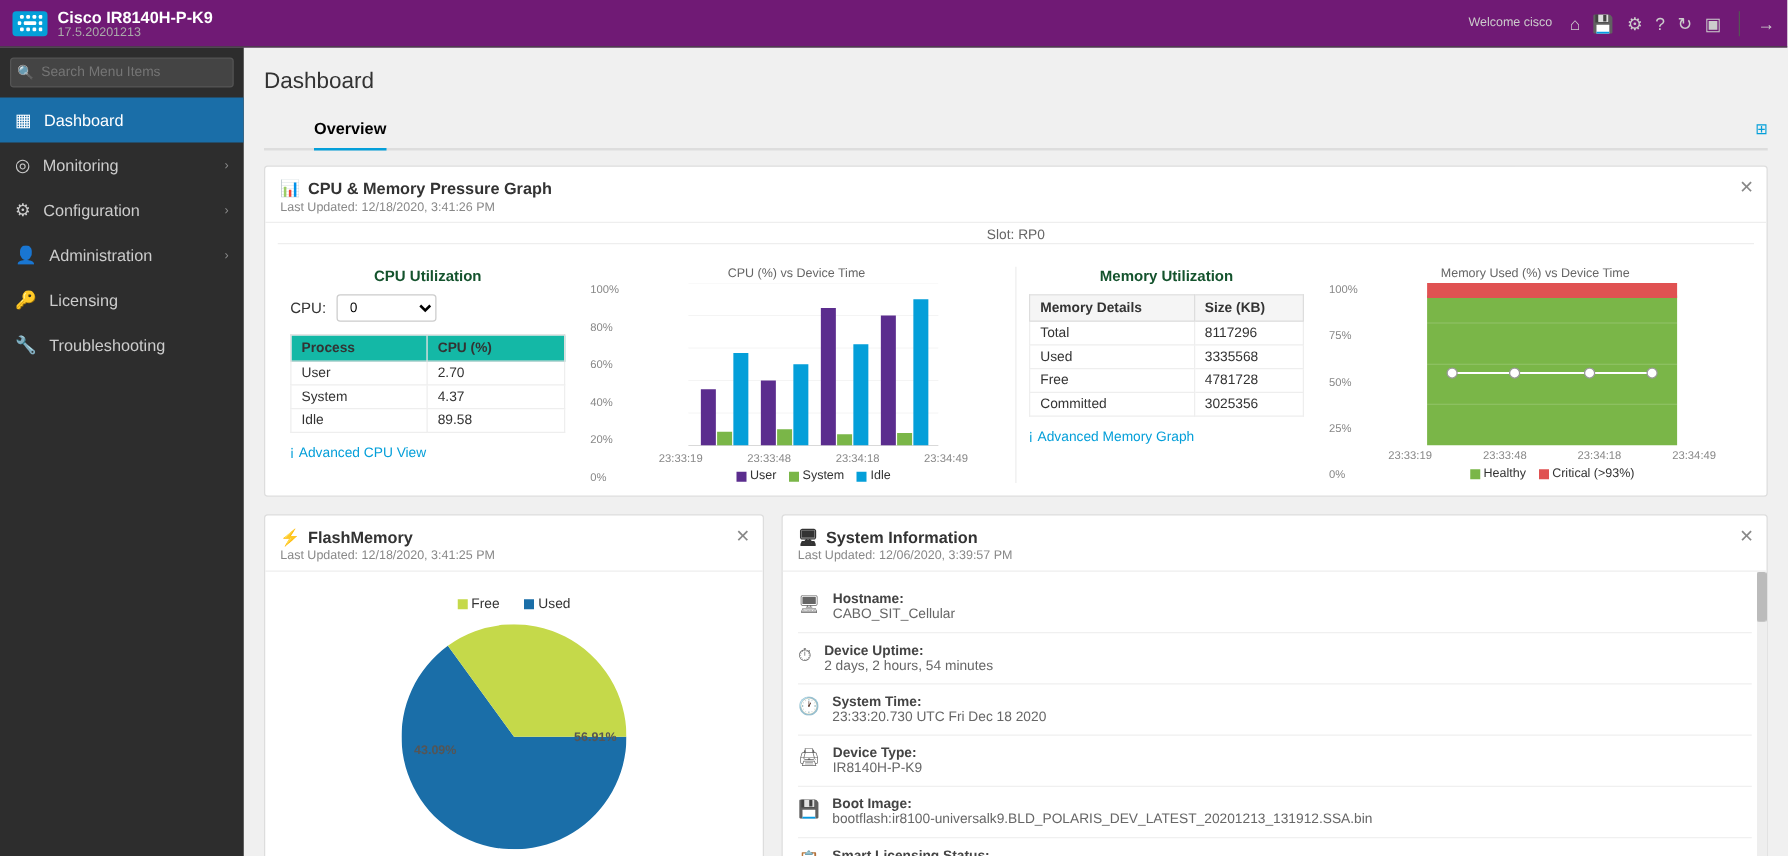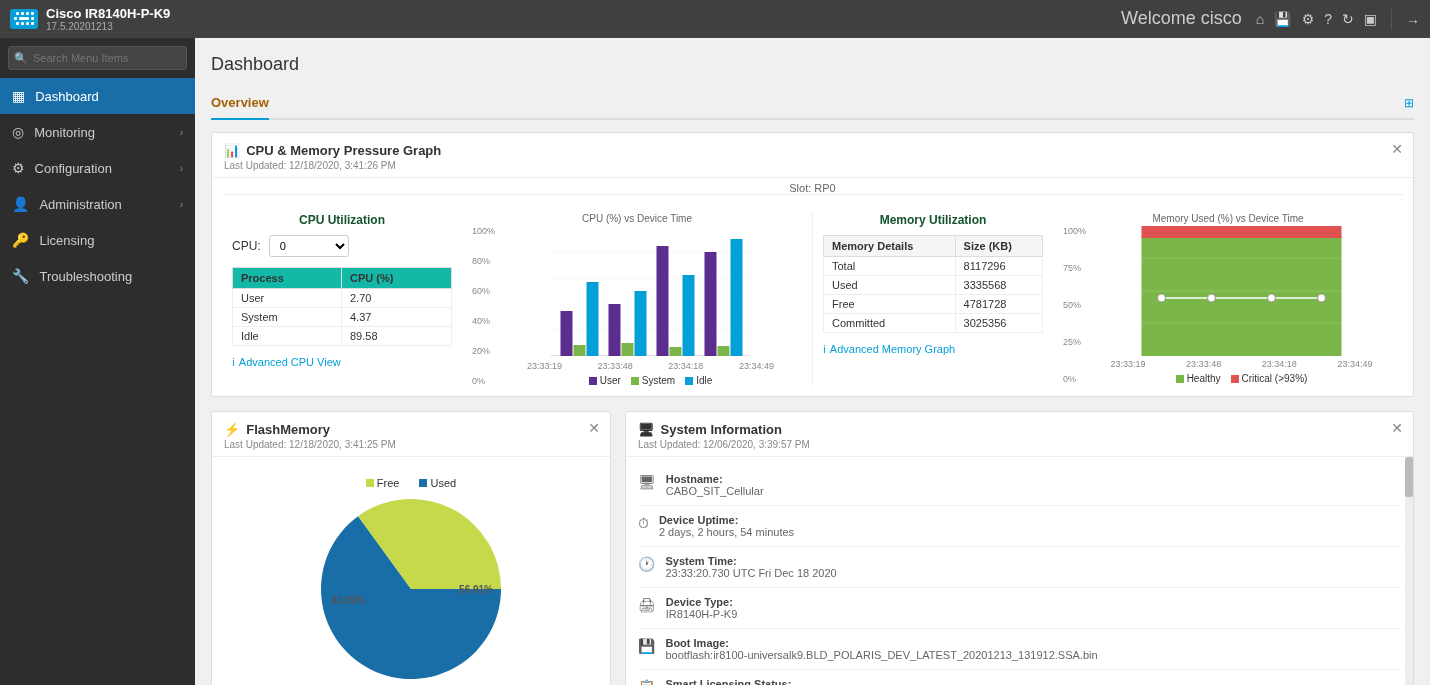--- a/index.html
+++ b/index.html
@@ -1,21 +1,21 @@
 <!DOCTYPE html>
 <html><head>
   <meta charset="utf-8">
   <style>
     * { box-sizing: border-box; margin: 0; padding: 0; }
     body { font-family: 'Arial', sans-serif; font-size: 12px; background: #f5f5f5; color: #333; }
 
     
     .top-nav {
       display: flex; align-items: center; justify-content: space-between;
-      background: #404040; height: 38px; padding: 0 10px;
+      background: #701a75; height: 38px; padding: 0 10px;
       border-bottom: 1px solid #444;
     }
     .top-nav-left { display: flex; align-items: center; gap: 10px; }
     .cisco-logo { display: flex; align-items: center; gap: 8px; }
     .cisco-logo-icon { width: 28px; height: 20px; background: #049fd9; border-radius: 3px; display: flex; align-items: center; justify-content: center; }
     .cisco-logo-icon svg { width: 20px; height: 14px; }
     .device-info { color: #fff; }
     .device-name { font-size: 13px; font-weight: bold; }
     .device-version { font-size: 10px; color: #aaa; }
     .top-nav-right { display: flex; align-items: center; gap: 14px; color: #ccc; font-size: 12px; }
@@ -43,21 +43,21 @@
     .sidebar-item-left { display: flex; align-items: center; gap: 10px; }
     .sidebar-item-icon { font-size: 14px; }
     .sidebar-chevron { font-size: 10px; color: #888; }
 
     
     .content { flex: 1; overflow-y: auto; padding: 16px; background: #f0f0f0; }
     .page-title { font-size: 18px; font-weight: normal; color: #333; margin-bottom: 12px; }
 
     .tab-bar { display: flex; border-bottom: 2px solid #ddd; margin-bottom: 12px; align-items: center; justify-content: space-between; }
     .tab { padding: 8px 0; margin-right: 20px; font-size: 13px; cursor: pointer; color: #666; }
-    .tab.active { color: #a16207; border-bottom: 2px solid #049fd9; margin-bottom: -2px; font-weight: bold; }
+    .tab.active { color: #000000; border-bottom: 2px solid #049fd9; margin-bottom: -2px; font-weight: bold; margin-left: 40px; }
     .grid-icon { color: #049fd9; cursor: pointer; }
 
     
     .card {
       background: #fff; border: 1px solid #ddd; border-radius: 3px;
       margin-bottom: 14px; position: relative;
     }
     .card-header { padding: 10px 12px 6px; border-bottom: 1px solid #eee; }
     .card-title { font-size: 13px; font-weight: bold; color: #333; display: flex; align-items: center; gap: 6px; }
     .card-subtitle { font-size: 10px; color: #888; margin-top: 2px; }
@@ -138,21 +138,21 @@
           <rect x="17" y="10" width="3" height="3" rx="1"></rect>
         </svg>
       </div>
       <div class="device-info">
         <div class="device-name">Cisco IR8140H-P-K9</div>
         <div class="device-version">17.5.20201213</div>
       </div>
     </div>
   </div>
   <div class="top-nav-right">
-    <span style="color:#ccc; font-size:18px;">Welcome cisco</span>
+    <span style="color:#ccc; font-size:10px;">Welcome cisco</span>
     <div class="top-nav-icons">
       <span class="nav-icon">⌂</span>
       <span class="nav-icon">💾</span>
       <span class="nav-icon">⚙</span>
       <span class="nav-icon">?</span>
       <span class="nav-icon">↻</span>
       <span class="nav-icon">▣</span>
       <span style="border-left: 1px solid #555; height: 20px; margin: 0 4px;"></span>
       <span class="nav-icon">→</span>
     </div>

